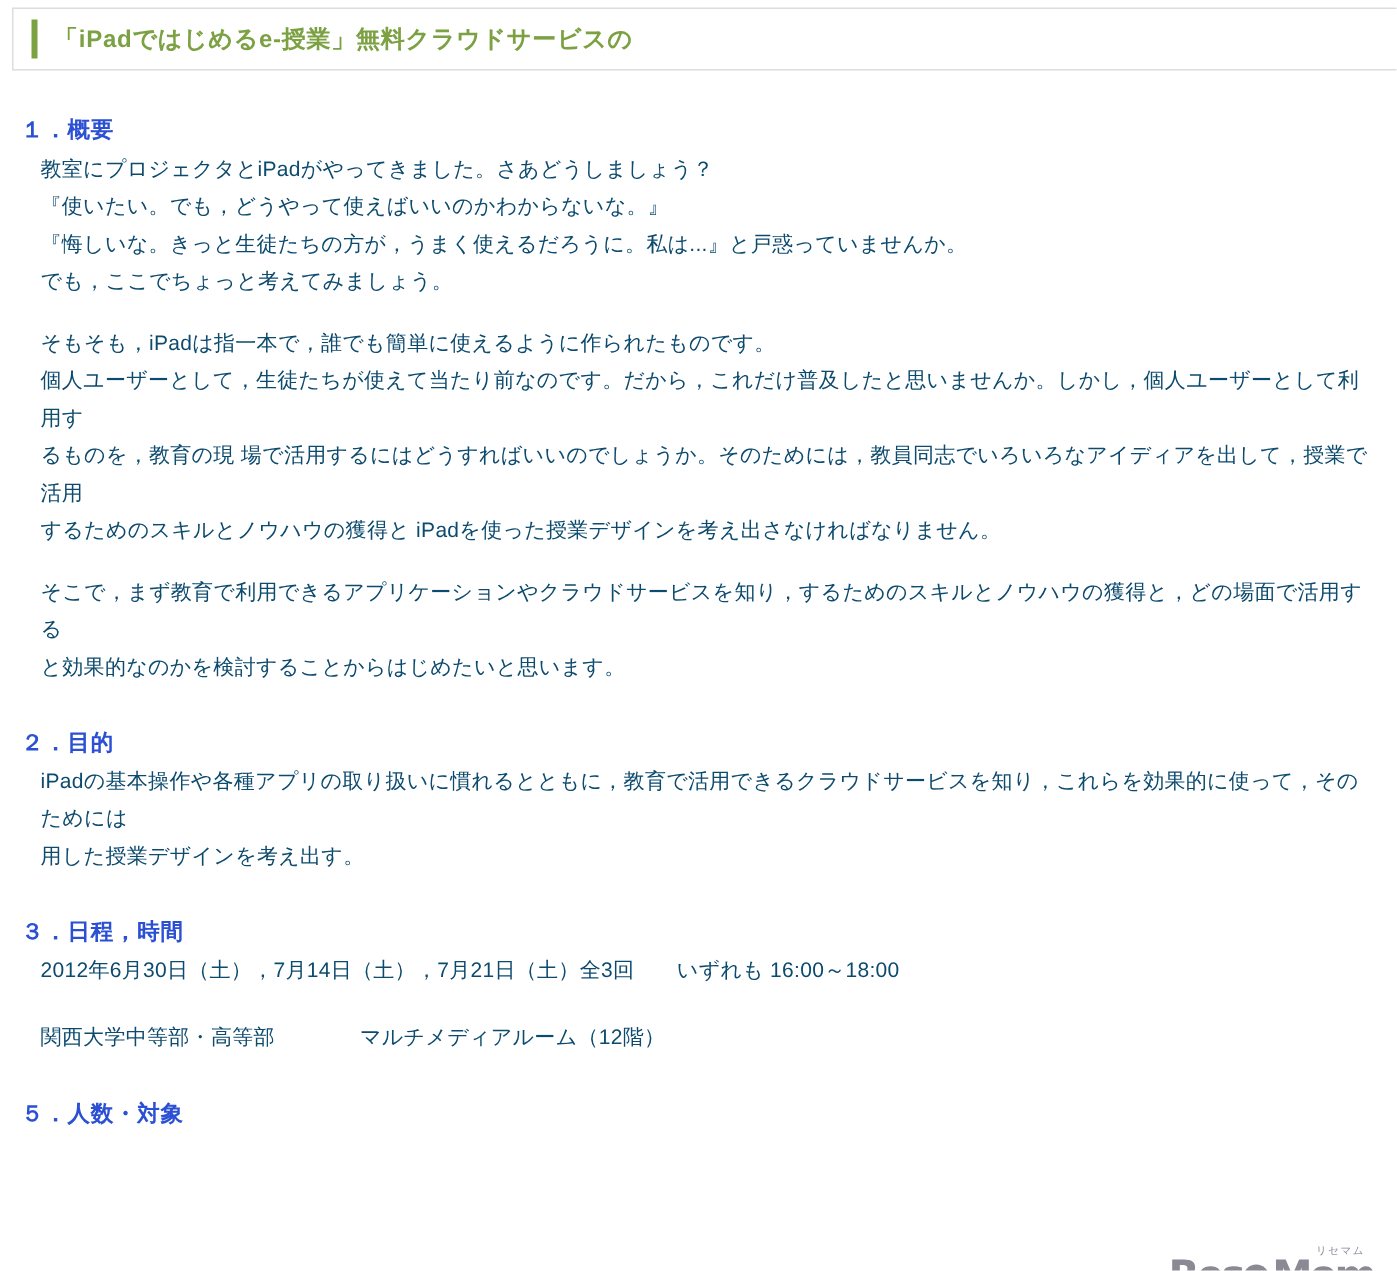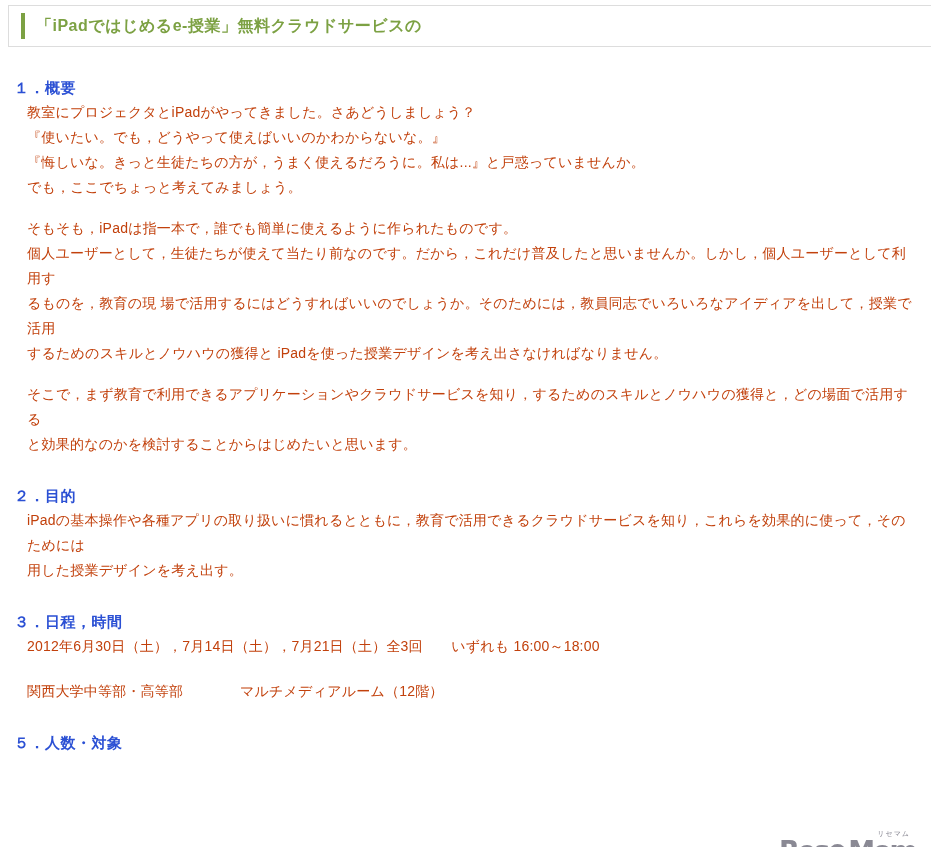--- a/index.html
+++ b/index.html
@@ -56,26 +56,27 @@
   .sec-h {
     margin: 26px 0 0 14px;
     font-size: 15px;
     line-height: 25px;
     font-weight: bold;
     color: #2b50d4;
     letter-spacing: 0.5px;
   }
   section:first-child .sec-h {
     margin-top: 28px;
+    font-family: Liberation Serif, serif;
   }
   .para {
     margin: 0 12px 20px 27px;
     font-size: 14px;
     line-height: 25px;
-    color: #c2410c;
+    color: #0c4a6e;
     white-space: pre-line;
     letter-spacing: 0.2px;
   }
   .sec-overview .para {
     margin-bottom: 16px;
   }
 
   
   .logo {
     position: absolute;

